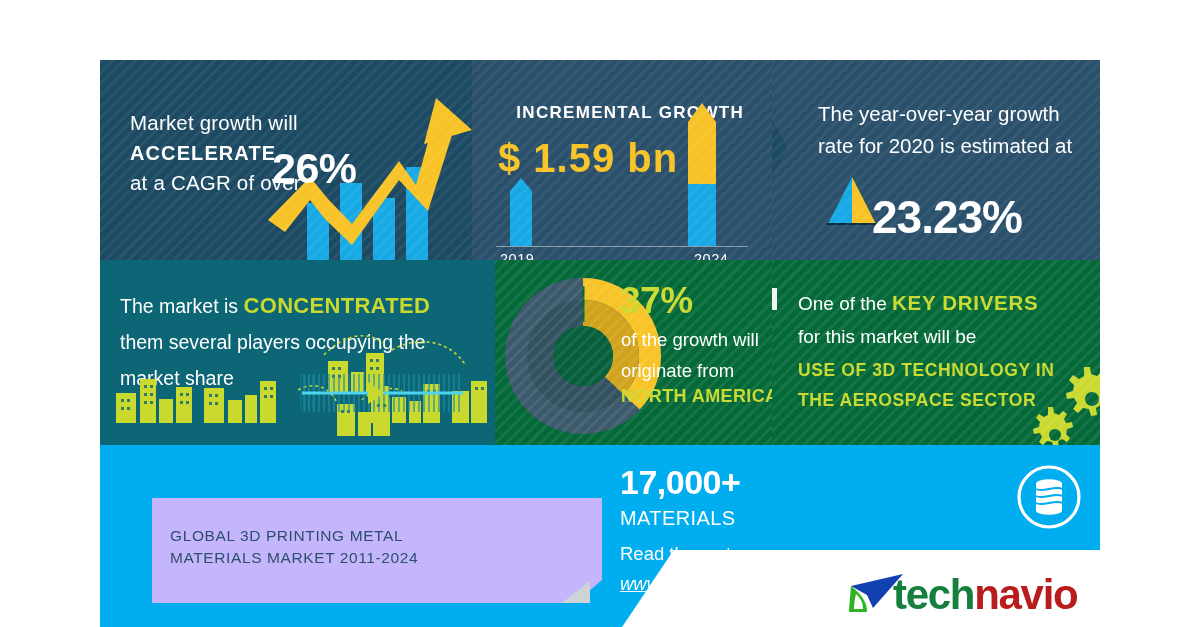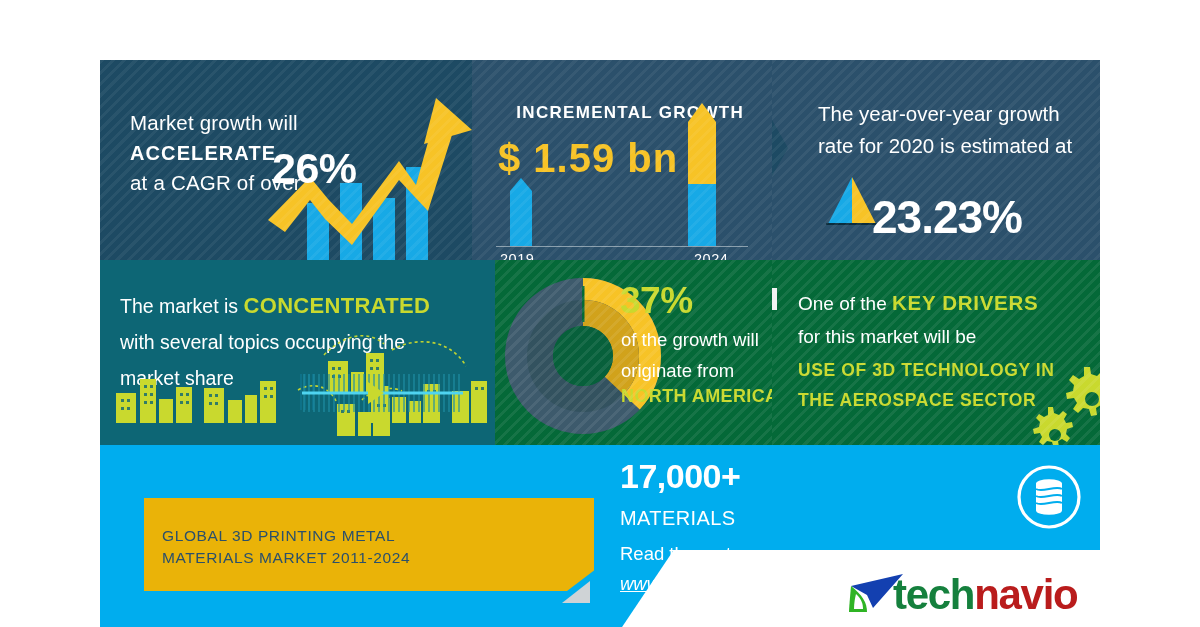--- a/index.html
+++ b/index.html
@@ -77,30 +77,30 @@
   .btm-dots{position:absolute;left:0;bottom:0;width:100%;height:11px;
     background-image:
       radial-gradient(rgba(255,255,255,.55) 32%, transparent 34%);
     background-size:4px 4px;background-position:0 0;opacity:.95;}
 
   #ribbon{position:absolute;left:40px;top:10px;width:240px;height:43px;
           background:#1d4a63;
           clip-path:polygon(0 0, 100% 0, 83% 100%, 0 100%);}
   #ribbon span{position:absolute;left:24px;top:11px;font-size:16px;font-weight:700;
                color:#ffffff;letter-spacing:1px;}
-  #card{position:absolute;left:44px;top:53px;width:450px;height:93px;
-        background:#eab308;
+  #card{position:absolute;left:52px;top:53px;width:450px;height:105px;
+        background:#c4b5fd;
         clip-path:polygon(0 0, 100% 0, 100% 78%, 94% 100%, 0 100%);}
   #cardfold{position:absolute;left:462px;top:136px;width:28px;height:22px;
         background:#cfd3d6;
         clip-path:polygon(100% 0, 100% 100%, 0 100%);}
   #card-title{position:absolute;left:18px;top:27px;width:380px;font-size:15.5px;
         line-height:22px;color:#2b506b;letter-spacing:.6px;}
 
-  .count{position:absolute;left:520px;top:12px;font-size:34px;font-weight:700;
+  .count{position:absolute;left:520px;top:18px;font-size:34px;font-weight:700;
          color:#ffffff;letter-spacing:-.5px;}
   .count-tag{position:absolute;left:680px;top:31px;font-size:18.5px;color:#ffffff;}
   .mat{position:absolute;left:520px;top:62px;font-size:20px;color:#ffffff;letter-spacing:.4px;}
   .readat{position:absolute;left:520px;top:98px;font-size:18.5px;color:#ffffff;}
   .url{position:absolute;left:520px;top:128px;font-size:18.5px;color:#ffffff;
        font-style:italic;text-decoration:underline;}
 
   #logo-wedge{position:absolute;left:510px;top:105px;width:490px;height:95px;
        background:#ffffff;
        clip-path:polygon(13% 0, 100% 0, 100% 100%, 0 100%);}
@@ -186,21 +186,21 @@
       </svg>
     </span>
 
     <div class="yoy-big">23.23%</div>
   </div>
 
   
   <div class="panel" id="p-conc">
     <div class="conc-text">
       <span>The market is </span><b>CONCENTRATED</b><br>
-      <span>with several topics occupying the</span><br>
+      <span>them several players occupying the</span><br>
       <span>market share</span>
     </div>
 
     <span>
       <svg width="395" height="185" style="position:absolute;left:0;top:0;">
         <g fill="#c9d92e">
 
           <rect x="16" y="133" width="20" height="30"></rect>
           <rect x="40" y="119" width="16" height="44"></rect>
           <rect x="59" y="139" width="14" height="24"></rect>

